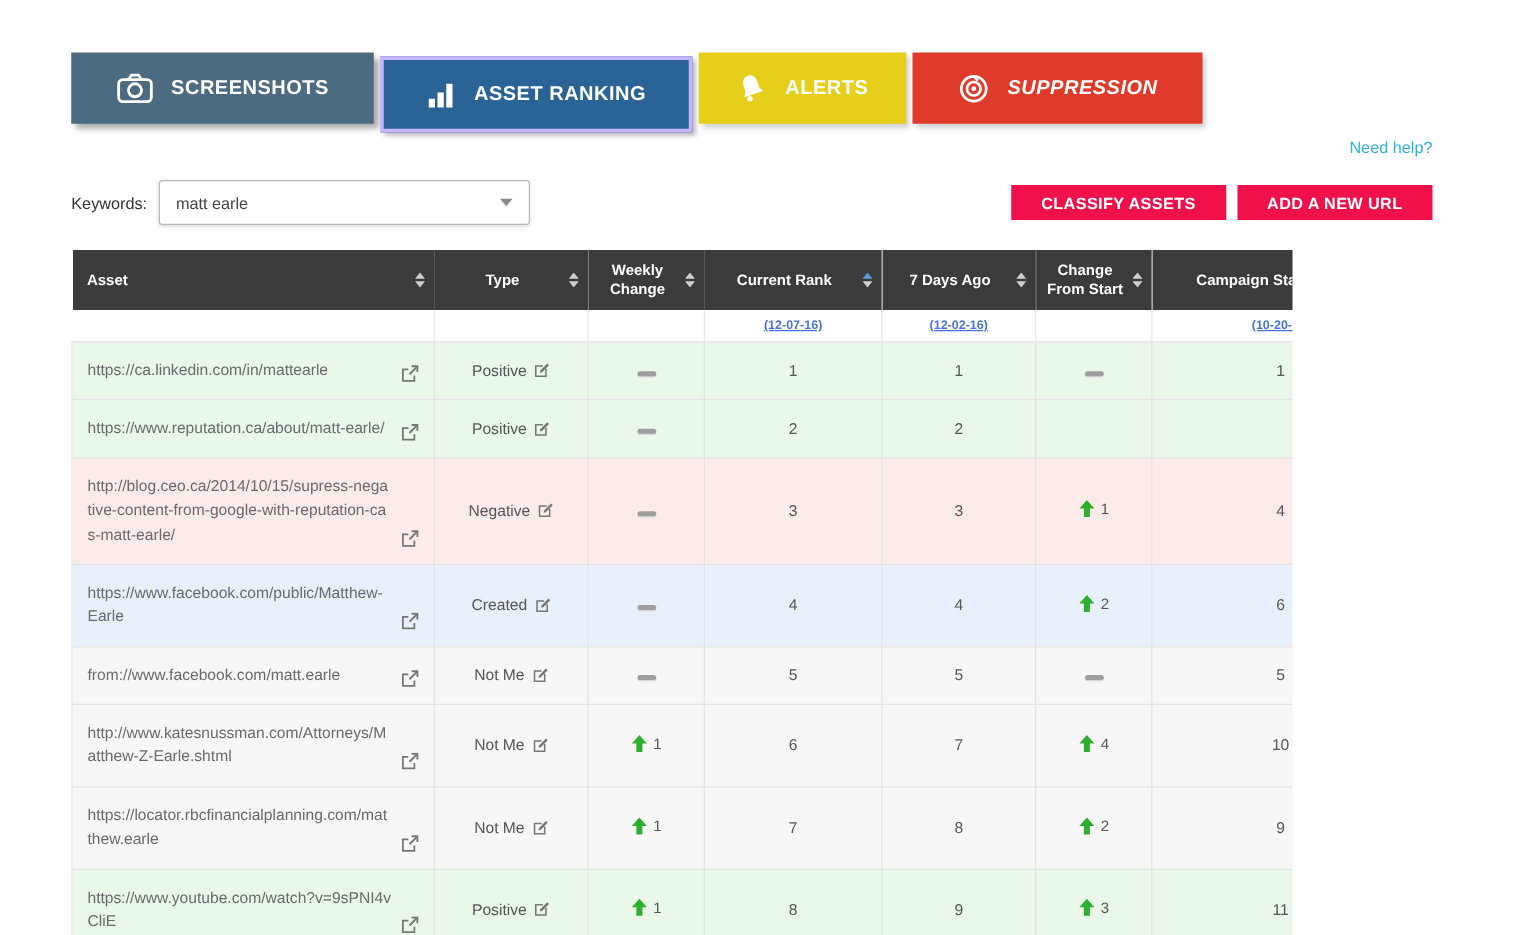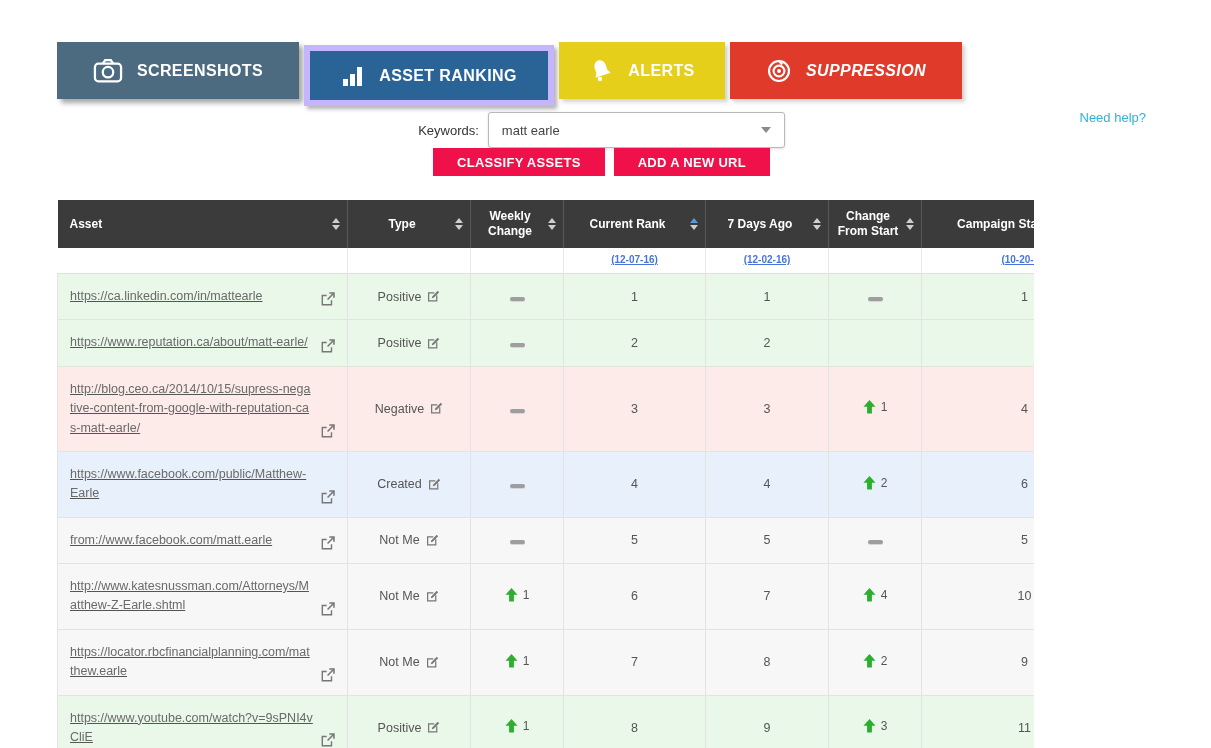--- a/index.html
+++ b/index.html
@@ -5,28 +5,28 @@
   html,body{margin:0;padding:0;overflow:hidden;background:#fff;}
   body{width:1211px;height:748px;font-family:"Liberation Sans",sans-serif;position:relative;}
   .page{position:absolute;inset:0;}
 
   
   .tabs{position:absolute;left:57px;top:42px;display:flex;gap:5px;align-items:flex-start;}
   .tab{height:57px;box-sizing:border-box;display:flex;align-items:center;justify-content:center;gap:14px;
        color:#fff;font-weight:bold;font-size:16px;letter-spacing:.4px;cursor:pointer;}
   .tab .tab-icon{display:flex;align-items:center;}
   .tab-screenshots{width:242px;background:#4c6b80;box-shadow:4px 4px 5px rgba(0,0,0,.35);}
-  .tab-asset{width:250px;height:61px;margin-top:3px;background:#2a6496;border:6px solid #c4b5fd;box-shadow:3px 3px 4px rgba(0,0,0,.3);}
+  .tab-asset{width:250px;height:61px;margin-top:3px;background:#2a6496;border:3px solid #c4b5fd;box-shadow:3px 3px 4px rgba(0,0,0,.3);}
   .tab-alerts{width:166px;background:#e5cf1b;box-shadow:3px 3px 4px rgba(0,0,0,.18);}
   .tab-suppression{width:232px;background:#e03b2a;box-shadow:3px 3px 4px rgba(0,0,0,.18);font-style:italic;}
   .tab-settings{width:183px;background:#8cc43e;box-shadow:3px 3px 4px rgba(0,0,0,.18);}
 
   
   .need-help{position:absolute;right:65px;top:110px;color:#2bb3d9;font-size:13px;text-decoration:none;cursor:pointer;}
-  .controls{position:absolute;left:57px;top:112px;right:65px;display:flex;justify-content:space-between;align-items:center;flex-direction:column;}
+  .controls{position:absolute;left:57px;top:144px;right:65px;display:flex;justify-content:space-between;align-items:center;}
   .keywords{display:flex;align-items:center;gap:9px;font-size:13px;color:#333;}
   .select{width:297px;height:36px;box-sizing:border-box;border:1px solid #b9b9b9;border-radius:3px;background:#fff;
           display:flex;align-items:center;justify-content:space-between;padding:0 13px;font-size:13px;color:#444;
           box-shadow:0 1px 3px rgba(0,0,0,.12);cursor:pointer;}
   .caret{width:0;height:0;border-left:5px solid transparent;border-right:5px solid transparent;border-top:6px solid #8a8a8a;}
   .action-buttons{display:flex;gap:9px;}
   .pink-btn{height:28px;padding:0 24px;background:#f0104a;color:#fff;border:none;font-family:inherit;
             font-weight:bold;font-size:13px;letter-spacing:.3px;cursor:pointer;}
 
   
@@ -38,21 +38,21 @@
   .sort{position:absolute;right:7px;top:50%;transform:translateY(-50%);display:flex;flex-direction:column;gap:2px;cursor:pointer;}
   .tri{width:0;height:0;border-left:4px solid transparent;border-right:4px solid transparent;}
   .tri-up{border-bottom:5px solid #cfcfcf;}
   .tri-down{border-top:5px solid #cfcfcf;}
   th.sorted .tri-up{border-bottom-color:#5b9bd5;}
   .dates-row td{background:#fff;text-align:center;padding:4px 0 7px;border-left:1px solid #e8e8e8;border-bottom:1px solid #e0e0e0;}
   .dates-row td:first-child{border-left:none;}
   .date-link{color:#4a73d8;font-size:10px;font-weight:bold;text-decoration:underline;cursor:pointer;}
 
   tbody td{border:1px solid #e3e3e3;text-align:center;color:#555;padding:14px 8px;vertical-align:middle;}
-  tbody td.asset-cell{text-align:left;padding:13px 12px;word-break:break-all;line-height:1.55;text-decoration:underline;}
+  tbody td.asset-cell{text-align:left;padding:13px 12px;word-break:break-all;line-height:1.55;}
   .asset-wrap{display:flex;justify-content:space-between;align-items:flex-end;gap:8px;}
   .asset-url{color:#6a6a6a;text-decoration:none;flex:1;cursor:pointer;}
   .ext-icon{flex:0 0 auto;cursor:pointer;display:inline-flex;}
   .type-inner{display:inline-flex;align-items:center;gap:6px;color:#555;}
   .edit-icon{display:inline-flex;cursor:pointer;}
   .row-positive td{background:#e9f8e9;}
   .row-negative td{background:#fcebe9;}
   .row-created td{background:#e8f1fb;}
   .row-notme td{background:#f7f7f7;}
   .dash{display:inline-block;width:15px;height:4px;background:#9e9e9e;border-radius:2px;box-shadow:0 1px 0 #d6d6d6;}

